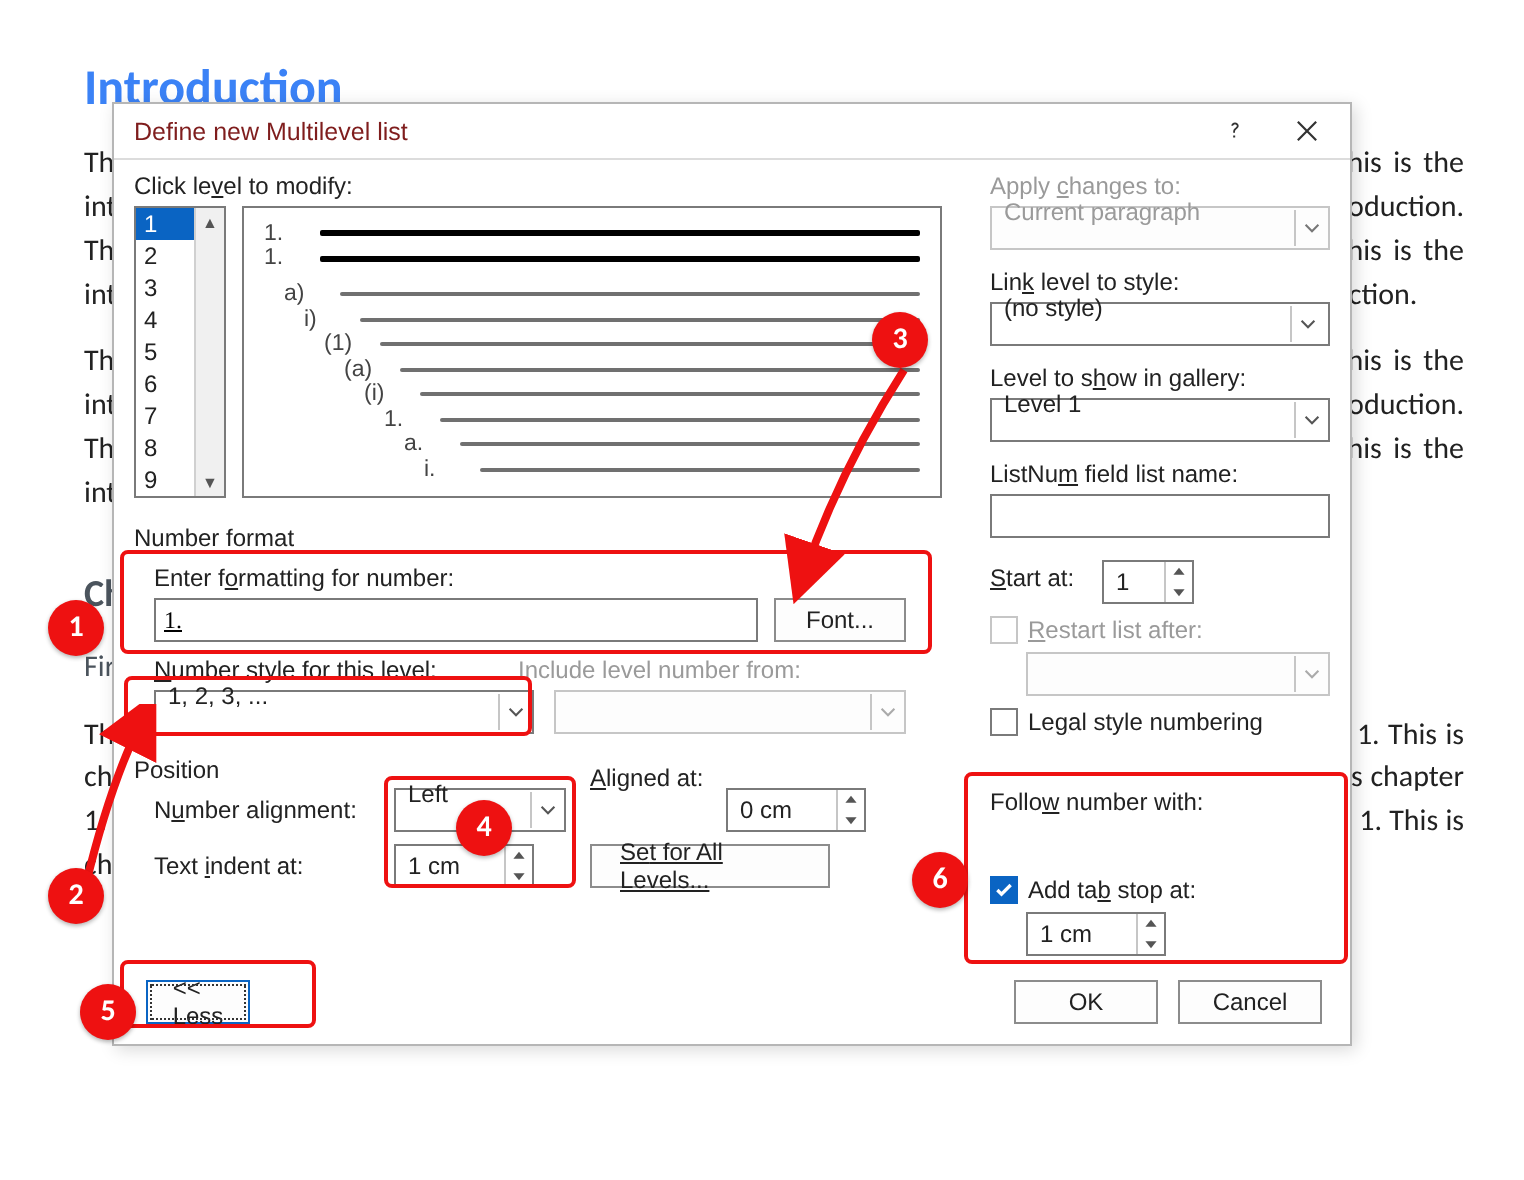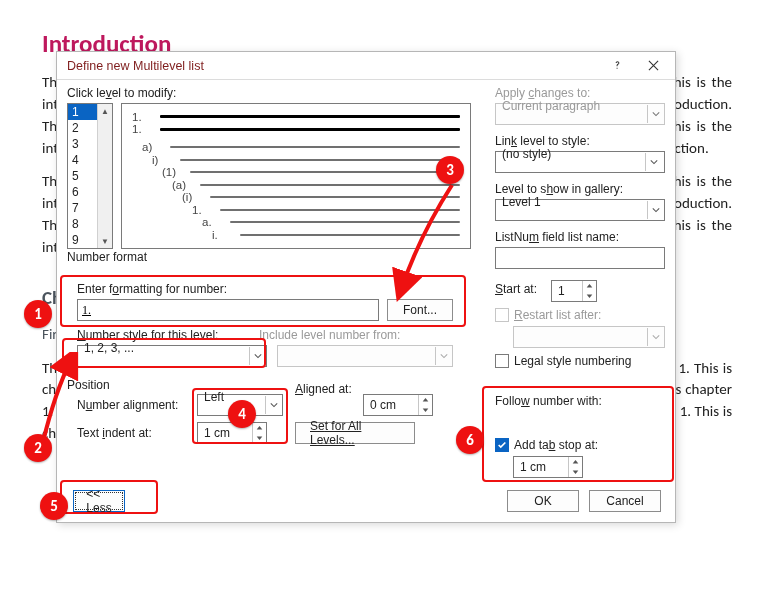--- a/index.html
+++ b/index.html
@@ -13,21 +13,21 @@
     position:relative;
     overflow:hidden;
   }
   .doc {
     position:absolute; left:42px; top:0; width:690px;
     line-height:1.45;
   }
   .doc h1 {
     font-family: Aptos, Calibri, Arial, sans-serif;
     font-size:25px; font-weight:700;
-    margin:26px 0 10px 0; color:#be185d;
+    margin:26px 0 10px 0; color:#3b82f6;
   }
   .doc p { margin:0 0 12px 0; font-size:15px; color:#222; text-align:justify; }
   .doc p.faded { color:#4b545d; }
 
   .dialog {
     position:absolute; left:56px; top:51px; width:620px; height:472px;
     background:#fff; border:1px solid #b6b6b6;
     box-shadow:2px 2px 8px rgba(0,0,0,0.15);
     font-family:"Segoe UI", Tahoma, sans-serif;
     font-size:12px; color:#222;
@@ -233,21 +233,21 @@
       <div class="arrow">
           <svg viewBox="0 0 10 10">
             <path d="M1 3l4 4 4-4" stroke="#555" fill="none" stroke-width="1.3"></path>
           </svg>
         </div>
     </div>
 
     <span class="lbl" style="position:absolute;left:428px;top:144px">ListNu<span class="ul">m</span> field list name:</span>
     <input type="text" style="position: absolute; left: 428px; top: 161px; width: 170px;" value="">
 
-    <span class="lbl" style="position:absolute;left:0;top:164px">Number format</span>
+    <span class="lbl" style="position:absolute;left:0;top:176px">Number format</span>
 
     <span class="lbl" style="position:absolute;left:10px;top:196px">Enter f<span class="ul">o</span>rmatting for number:</span>
     <input type="text" style="position: absolute; left: 10px; top: 213px; width: 302px; font-family: serif; text-decoration: underline;" value="1.">
     <div class="button" style="position:absolute;left:320px;top:213px;width:66px"><span class="ul">F</span>ont...</div>
 
     <span class="lbl" style="position:absolute;left:10px;top:242px"><span class="ul">N</span>umber style for this level:</span>
     <div class="dropdown" style="position:absolute;left:10px;top:259px;width:190px">
       <div class="box" style="width:190px">
           <span>1, 2, 3, ...</span>
         </div>

